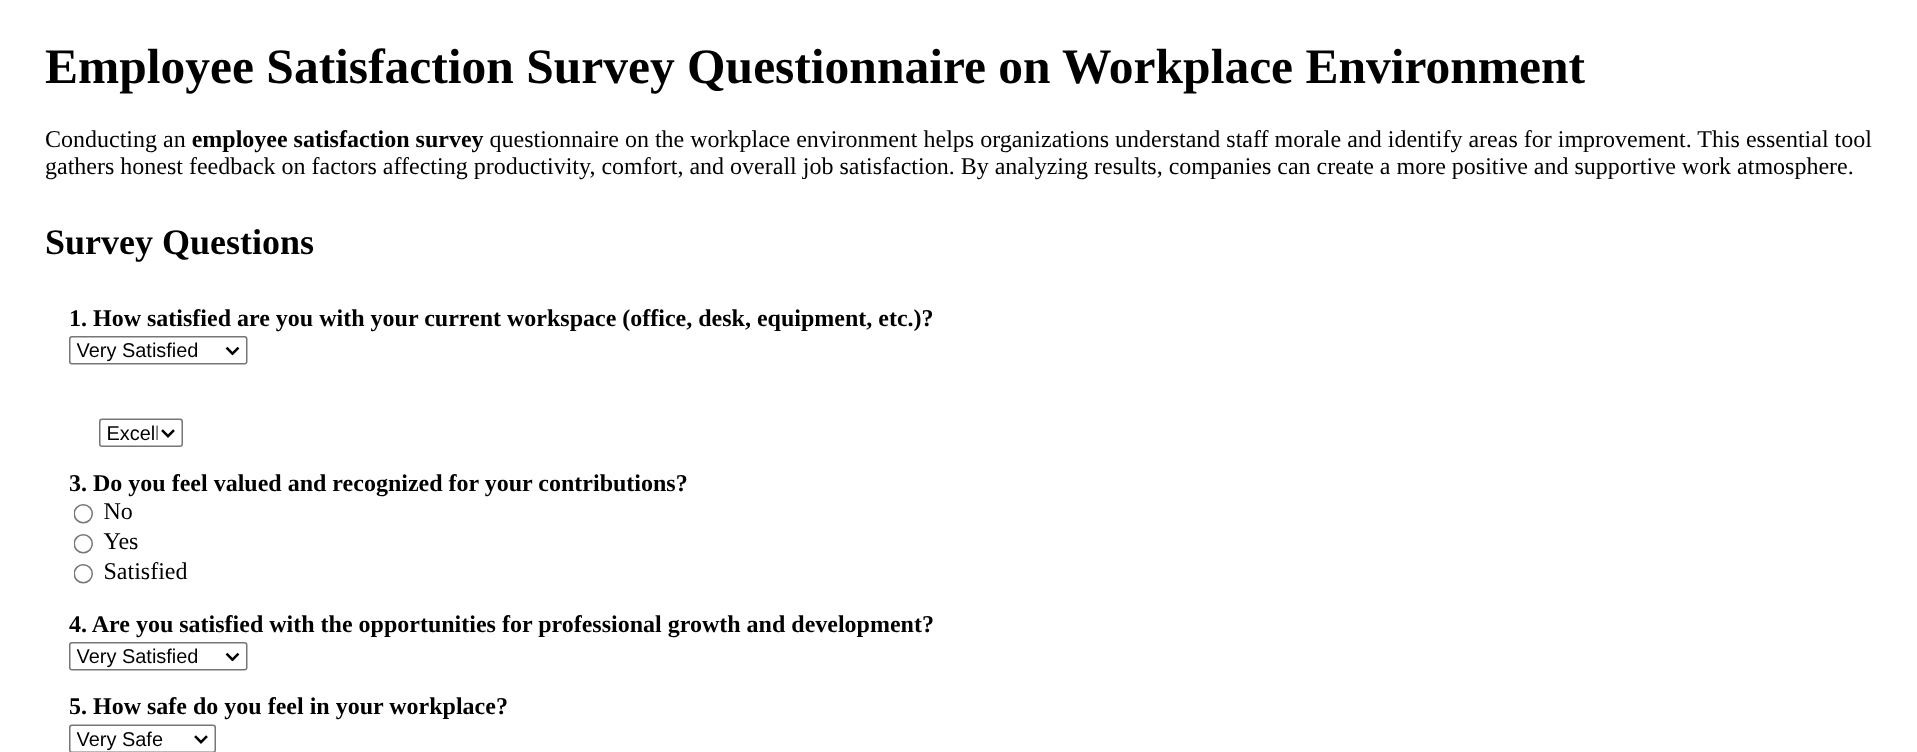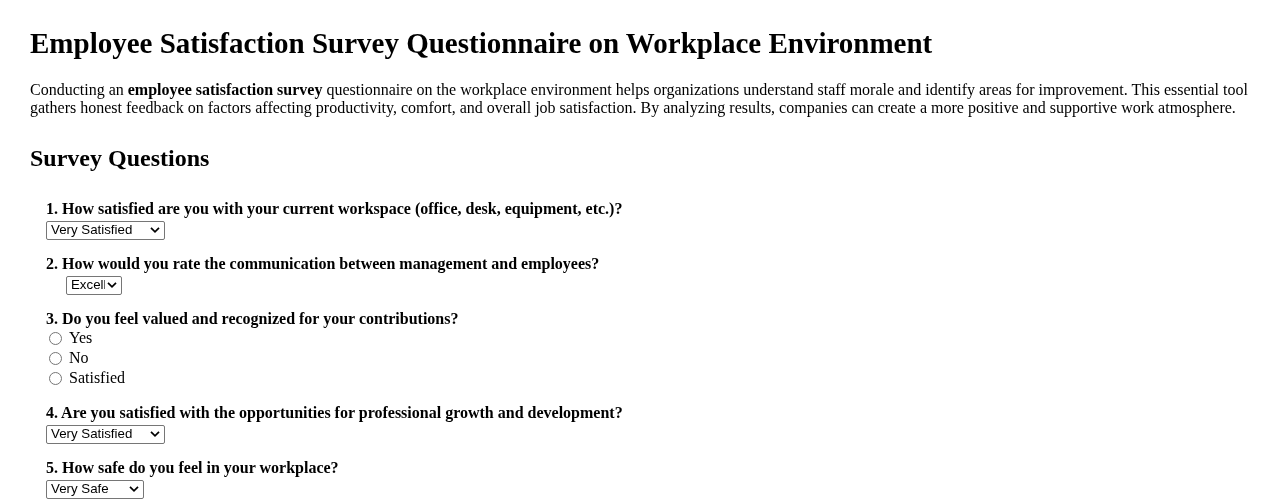--- a/index.html
+++ b/index.html
@@ -6,21 +6,21 @@
   html, body { background: #ffffff; }
   body {
     margin: 0;
     padding: 6px 30px 20px;
     width: 1278px;
     min-height: 501px;
     font-family: "Liberation Serif", "DejaVu Serif", serif;
     font-size: 16px;
     color: #000000;
   }
-  h1 { font-size: 29px; font-weight: bold; margin: 21px 0; }
+  h1 { font-size: 33px; font-weight: bold; margin: 21px 0; }
   h2 { font-size: 24px; font-weight: bold; margin: 28px 0; }
   p.intro { margin: 16px 0; }
   p.intro b { font-weight: bold; }
   p.question { margin: 16px 16px; }
   .q-label { font-weight: bold; }
 
   .select-wrap {
     position: relative;
     display: inline-block;
     height: 19px;
@@ -77,40 +77,40 @@
     <select class="ctrl">
       <option>Very Satisfied</option>
     </select>
     <svg class="chev" width="10" height="6" viewBox="0 0 10 6">
         <path d="M1 0.8 L5 4.8 L9 0.8" fill="none" stroke="#000000" stroke-width="1.7"></path>
       </svg>
   </span>
 </p>
 
 <p class="question">
-  <span class="q-label">2. How would you rate the communication between management and employees?</span><br>
+  <br>
   <span class="select-wrap w76">
     <select class="ctrl">
       <option>Excellent</option>
     </select>
     <svg class="chev" width="10" height="6" viewBox="0 0 10 6">
         <path d="M1 0.8 L5 4.8 L9 0.8" fill="none" stroke="#000000" stroke-width="1.7"></path>
       </svg>
   </span>
 </p>
 
 <p class="question">
   <span class="q-label">3. Do you feel valued and recognized for your contributions?</span><br>
   <label class="radio-row">
     <input type="radio" name="q3" style="">
-    <span>Yes</span>
+    <span>No</span>
   </label>
   <label class="radio-row">
     <input type="radio" name="q3" style="">
-    <span>No</span>
+    <span>Yes</span>
   </label>
   <label class="radio-row">
     <input type="radio" name="q3" style="">
     <span>Satisfied</span>
   </label>
 </p>
 
 <p class="question">
   <span class="q-label">4. Are you satisfied with the opportunities for professional growth and development?</span><br>
   <span class="select-wrap w119">

